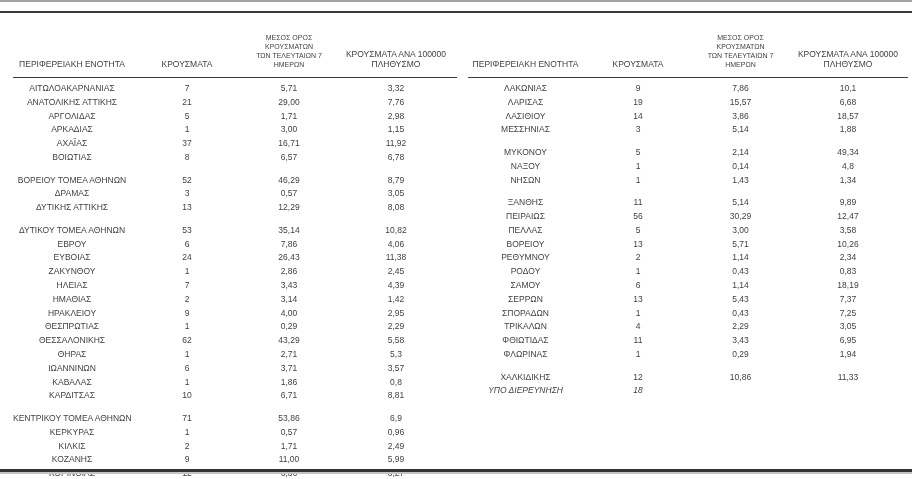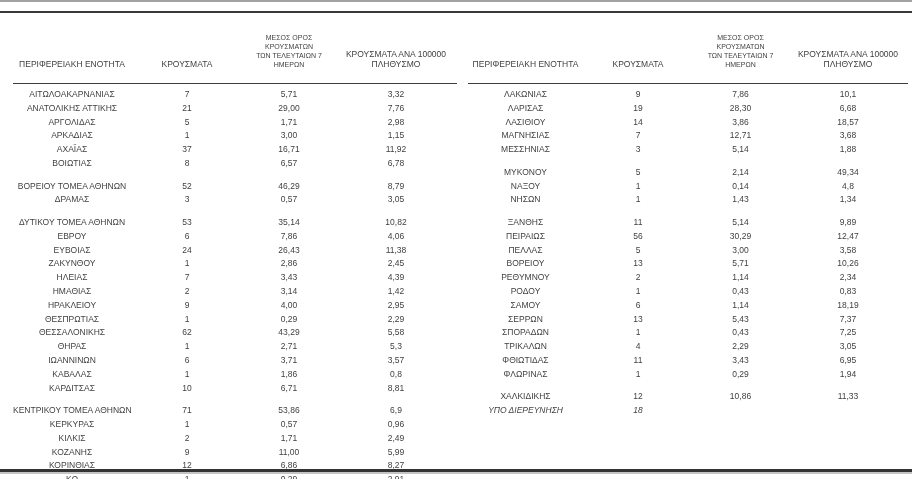--- a/index.html
+++ b/index.html
@@ -36,21 +36,21 @@
   }
   table.cases.left  { left: 13px;  width: 444px; }
   table.cases.right { left: 468px; width: 440px; }
 
   table.cases th {
     font-size: 8.5px;
     font-weight: normal;
     line-height: 10px;
     text-align: center;
     vertical-align: bottom;
-    padding: 0 0 14px 0;
+    padding: 0 0 8px 0;
     border-bottom: 1.5px solid #3d3d3d;
     color: #3f3f3f;
     letter-spacing: 0;
   }
   table.cases th.small {
     font-size: 7px;
     line-height: 9px;
   }
   table.cases td {
     font-size: 8.5px;
@@ -146,20 +146,26 @@
           <td>52</td>
           <td>46,29</td>
           <td>8,79</td>
         </tr>
         <tr>
           <td>ΔΡΑΜΑΣ</td>
           <td>3</td>
           <td>0,57</td>
           <td>3,05</td>
         </tr>
+        <tr>
+          <td>ΔΥΤΙΚΗΣ ΑΤΤΙΚΗΣ</td>
+          <td>13</td>
+          <td>12,29</td>
+          <td>8,08</td>
+        </tr>
         <tr class="spacer">
           <td colspan="4"></td>
         </tr>
         <tr>
           <td>ΔΥΤΙΚΟΥ ΤΟΜΕΑ ΑΘΗΝΩΝ</td>
           <td>53</td>
           <td>35,14</td>
           <td>10,82</td>
         </tr>
         <tr>
@@ -294,34 +300,28 @@
     <tbody>
         <tr>
           <td>ΛΑΚΩΝΙΑΣ</td>
           <td>9</td>
           <td>7,86</td>
           <td>10,1</td>
         </tr>
         <tr>
           <td>ΛΑΡΙΣΑΣ</td>
           <td>19</td>
-          <td>28,30</td>
+          <td>15,57</td>
           <td>6,68</td>
         </tr>
         <tr>
           <td>ΛΑΣΙΘΙΟΥ</td>
           <td>14</td>
           <td>3,86</td>
           <td>18,57</td>
-        </tr>
-        <tr>
-          <td>ΜΑΓΝΗΣΙΑΣ</td>
-          <td>7</td>
-          <td>12,71</td>
-          <td>3,68</td>
         </tr>
         <tr>
           <td>ΜΕΣΣΗΝΙΑΣ</td>
           <td>3</td>
           <td>5,14</td>
           <td>1,88</td>
         </tr>
         <tr class="spacer">
           <td colspan="4"></td>
         </tr>

